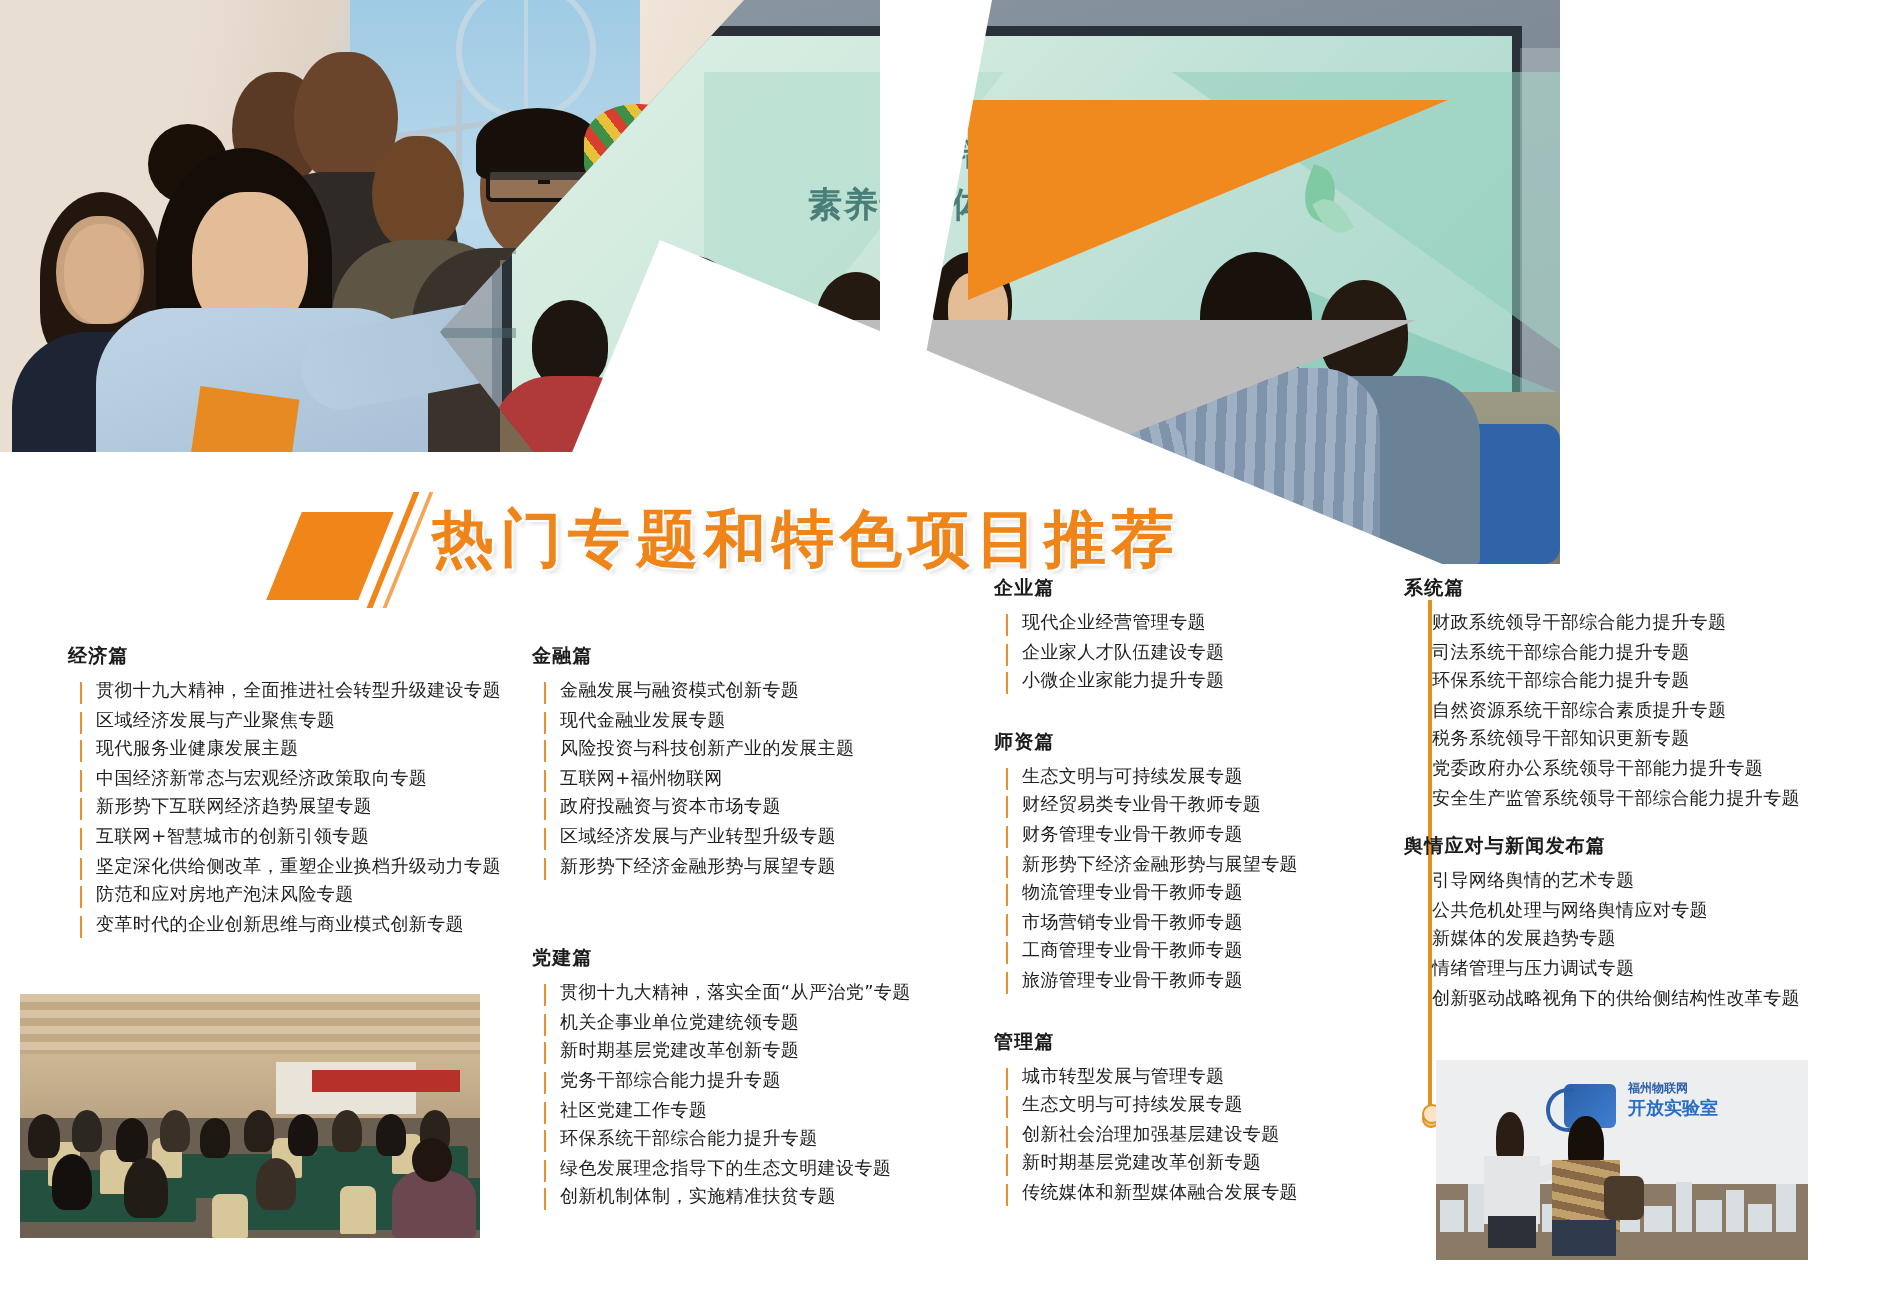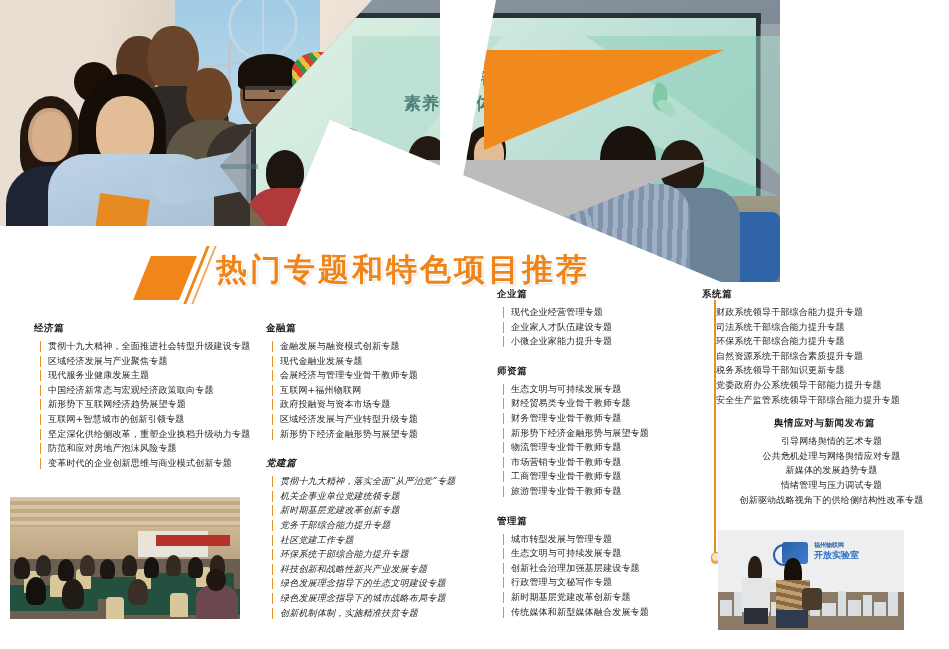--- a/index.html
+++ b/index.html
@@ -357,39 +357,37 @@
       </ul>
     </div>
   </div>
 
   <div class="col" style="left:266px;top:322px;width:230px;">
     <div class="grp">
       <div class="grp-title">金融篇</div>
       <ul class="items">
         <li>金融发展与融资模式创新专题</li>
         <li>现代金融业发展专题</li>
-        <li>会展经济与管理专业骨干教师专题</li>
+        <li>风险投资与科技创新产业的发展主题</li>
         <li>互联网+福州物联网</li>
         <li>政府投融资与资本市场专题</li>
         <li>区域经济发展与产业转型升级专题</li>
         <li>新形势下经济金融形势与展望专题</li>
       </ul>
     </div>
-    <div class="grp" style="margin-top:16px;font-style:italic;">
+    <div class="grp" style="margin-top:32px;">
       <div class="grp-title">党建篇</div>
       <ul class="items">
         <li>贯彻十九大精神，落实全面“从严治党”专题</li>
         <li>机关企事业单位党建统领专题</li>
         <li>新时期基层党建改革创新专题</li>
         <li>党务干部综合能力提升专题</li>
         <li>社区党建工作专题</li>
         <li>环保系统干部综合能力提升专题</li>
-        <li>科技创新和战略性新兴产业发展专题</li>
         <li>绿色发展理念指导下的生态文明建设专题</li>
-        <li>绿色发展理念指导下的城市战略布局专题</li>
         <li>创新机制体制，实施精准扶贫专题</li>
       </ul>
     </div>
   </div>
 
   <div class="col" style="left:497px;top:288px;width:225px;">
     <div class="grp">
       <div class="grp-title">企业篇</div>
       <ul class="items">
         <li>现代企业经营管理专题</li>
@@ -409,42 +407,41 @@
         <li>工商管理专业骨干教师专题</li>
         <li>旅游管理专业骨干教师专题</li>
       </ul>
     </div>
     <div class="grp" style="margin-top:16px;">
       <div class="grp-title">管理篇</div>
       <ul class="items">
         <li>城市转型发展与管理专题</li>
         <li>生态文明与可持续发展专题</li>
         <li>创新社会治理加强基层建设专题</li>
-        <li>行政管理与文秘写作专题</li>
         <li>新时期基层党建改革创新专题</li>
         <li>传统媒体和新型媒体融合发展专题</li>
       </ul>
     </div>
   </div>
 
   <div class="railline"></div>
   <div class="col col-right" style="left:702px;top:288px;width:245px;">
     <div class="grp">
       <div class="grp-title">系统篇</div>
       <ul class="items">
         <li>财政系统领导干部综合能力提升专题</li>
         <li>司法系统干部综合能力提升专题</li>
         <li>环保系统干部综合能力提升专题</li>
         <li>自然资源系统干部综合素质提升专题</li>
         <li>税务系统领导干部知识更新专题</li>
         <li>党委政府办公系统领导干部能力提升专题</li>
         <li>安全生产监管系统领导干部综合能力提升专题</li>
       </ul>
     </div>
-    <div class="grp" style="margin-top:0;text-align:center;">
+    <div class="grp" style="margin-top:0;">
       <div class="grp-title">舆情应对与新闻发布篇</div>
       <ul class="items">
         <li>引导网络舆情的艺术专题</li>
         <li>公共危机处理与网络舆情应对专题</li>
         <li>新媒体的发展趋势专题</li>
         <li>情绪管理与压力调试专题</li>
         <li>创新驱动战略视角下的供给侧结构性改革专题</li>
       </ul>
     </div>
   </div>

